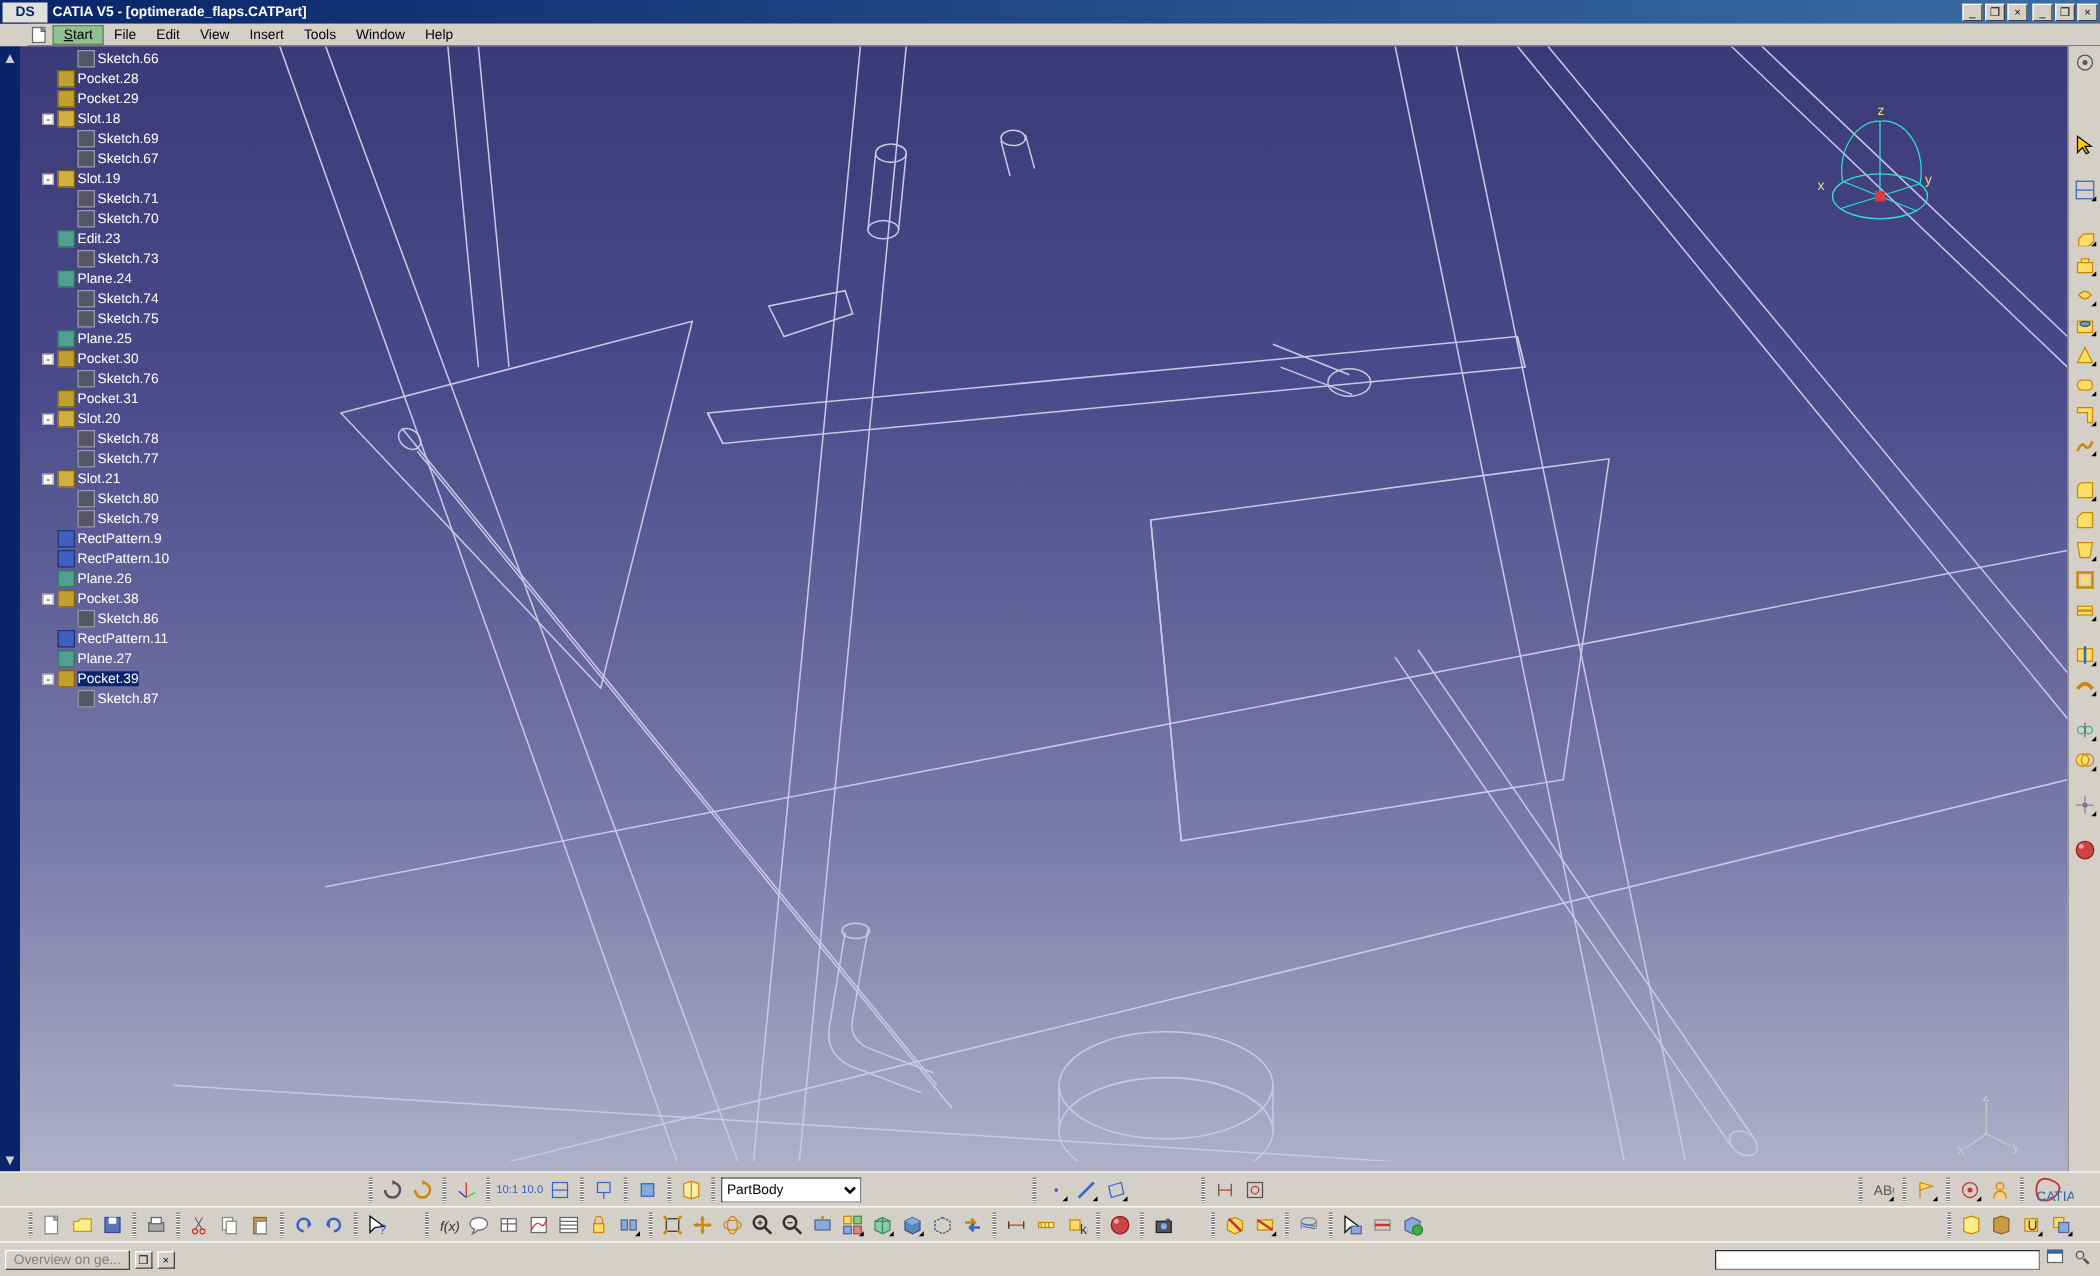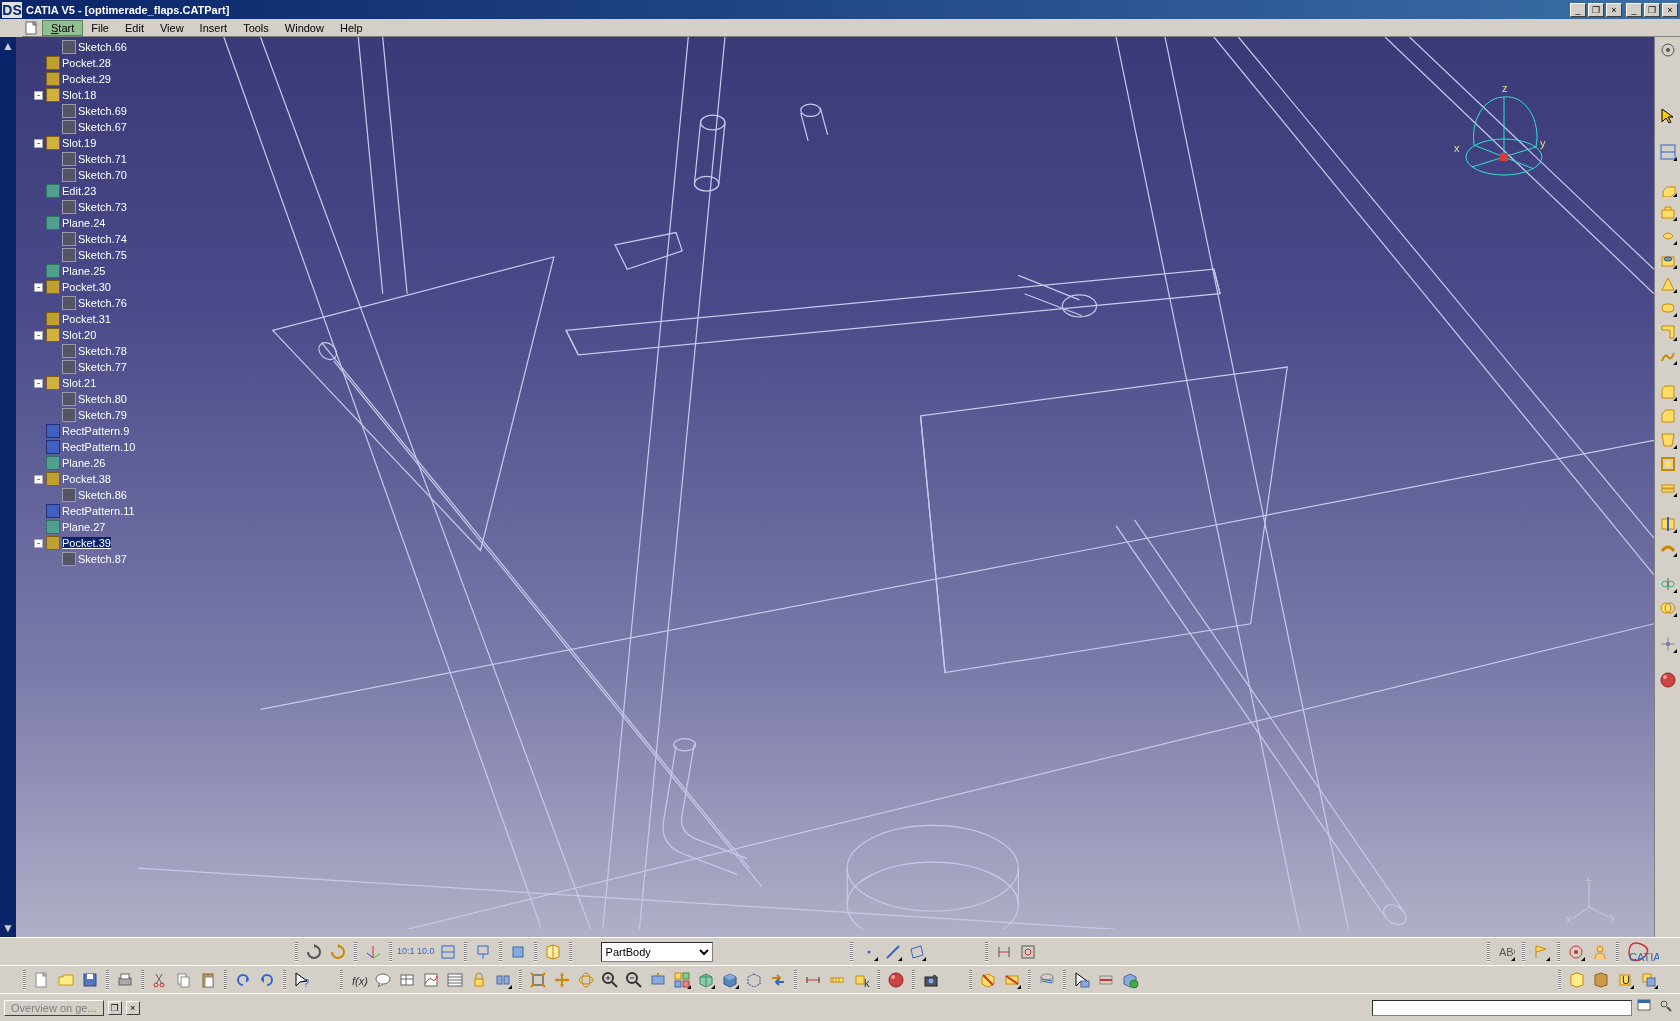--- a/index.html
+++ b/index.html
@@ -1,21 +1,21 @@
 <!DOCTYPE html>
 <html><head>
 <meta charset="utf-8">
 <style>
 * { margin: 0; padding: 0; box-sizing: border-box; font-family: Tahoma, Arial, sans-serif; font-size: 11px; }
 html, body { width: 100%; height: 100%; overflow: hidden; }
 body { display: flex; flex-direction: column; background: #d4d0c8; }
 
 
 .titlebar { height: 19px; background: linear-gradient(to right, #0a246a, #3a6ea5); display: flex; align-items: center; padding: 0 2px; color: #fff; }
-.titlebar .app-icon { width: 20px; height: 16px; background: #e0e0e0; display: flex; align-items: center; justify-content: center; color: #0a246a; font-weight: bold; font-size: 14px; margin-right: 4px; }
+.titlebar .app-icon { width: 36px; height: 16px; background: #e0e0e0; display: flex; align-items: center; justify-content: center; color: #0a246a; font-weight: bold; font-size: 11px; margin-right: 4px; }
 .titlebar .title-text { flex: 1; font-weight: bold; }
 .winbtns { display: flex; gap: 2px; }
 .winbtn { width: 16px; height: 14px; background: #d4d0c8; border: 1px solid #fff; border-right-color: #404040; border-bottom-color: #404040; display: flex; align-items: center; justify-content: center; font-size: 9px; color: #000; cursor: pointer; }
 
 
 .menubar { height: 18px; background: #d4d0c8; display: flex; align-items: center; padding: 0 2px; border-bottom: 1px solid #808080; margin-left: 22px; }
 .menubar .doc-icon { width: 16px; height: 16px; margin-right: 2px; display: flex; align-items: center; justify-content: center; }
 .menubar .menu-item { padding: 1px 8px; cursor: pointer; }
 .menubar .menu-item.start { background: #90c090; border: 1px solid #608060; }
 .menubar .menu-item u { text-decoration: underline; }
@@ -34,21 +34,21 @@
 .spec-tree { position: absolute; top: 0; left: 0; width: 190px; padding: 2px; color: #fff; font-size: 11px; z-index: 10; }
 .tree-node { display: flex; align-items: center; height: 16px; white-space: nowrap; }
 .tree-node .indent { display: inline-block; }
 .tree-node .toggle { width: 9px; height: 9px; border: 1px solid #aaa; background: #fff; color: #000; font-size: 9px; line-height: 7px; text-align: center; margin-right: 3px; cursor: pointer; }
 .tree-node .ticon { width: 14px; height: 14px; margin-right: 2px; display: inline-flex; align-items: center; justify-content: center; font-size: 10px; }
 .ic-sketch { background: #556; border: 1px solid #99a; }
 .ic-pocket { background: #c0a030; border: 1px solid #806010; }
 .ic-slot { background: #d0b040; border: 1px solid #806010; }
 .ic-plane { background: #50a090; border: 1px solid #307060; }
 .ic-pattern { background: #4060c0; border: 1px solid #203080; }
-.tree-node.active .label { background: #0a246a; color: #fff; text-decoration: underline; }
+.tree-node.active .label { background: #0a246a; color: #fff; }
 
 
 .wireframe { position: absolute; inset: 0; z-index: 5; }
 .wireframe line, .wireframe ellipse, .wireframe path, .wireframe rect { stroke: #c8c8e8; stroke-width: 1; fill: none; }
 
 
 .compass { position: absolute; top: 30px; right: 100px; z-index: 20; }
 
 
 .axis-ind { position: absolute; bottom: 10px; right: 40px; z-index: 20; }
@@ -60,21 +60,21 @@
 .tbtn svg { width: 18px; height: 18px; }
 .tbtn .corner { position: absolute; bottom: 1px; right: 1px; width: 0; height: 0; border-left: 4px solid transparent; border-bottom: 4px solid #000; }
 
 
 .lower-bars { background: #d4d0c8; }
 .toolbar-row { height: 28px; display: flex; align-items: center; padding: 2px 20px; gap: 2px; border-top: 1px solid #fff; }
 .tb-grip { width: 3px; height: 20px; background: repeating-linear-gradient(to bottom, #808080 0, #808080 1px, #fff 1px, #fff 2px); margin: 0 3px; }
 .tb-spacer { flex: 1; }
 .tb-spacer-mid { width: 130px; }
 
-.select-wrap { border: 1px inset #808080; background: #fff; height: 20px; display: flex; align-items: flex-end; margin-left: 24px; }
+.select-wrap { border: 1px inset #808080; background: #fff; height: 20px; display: flex; align-items: flex-end; }
 .select-wrap select { border: none; background: #fff; font-size: 11px; height: 18px; width: 110px; }
 
 .status-row { height: 28px; display: flex; align-items: center; padding: 0 4px; gap: 4px; border-top: 1px solid #fff; }
 .status-btn { height: 16px; padding: 0 6px; border: 1px solid #fff; border-right-color: #404040; border-bottom-color: #404040; background: #d4d0c8; font-size: 10px; color: #808080; display: flex; align-items: center; }
 .status-input-wrap { flex: 0 0 auto; margin-left: auto; }
 .status-input { width: 260px; height: 16px; border: 1px inset #808080; background: #fff; padding: 0 2px; }
 
 .catia-logo { width: 36px; height: 24px; display: flex; align-items: center; justify-content: center; }
 
 </style>

